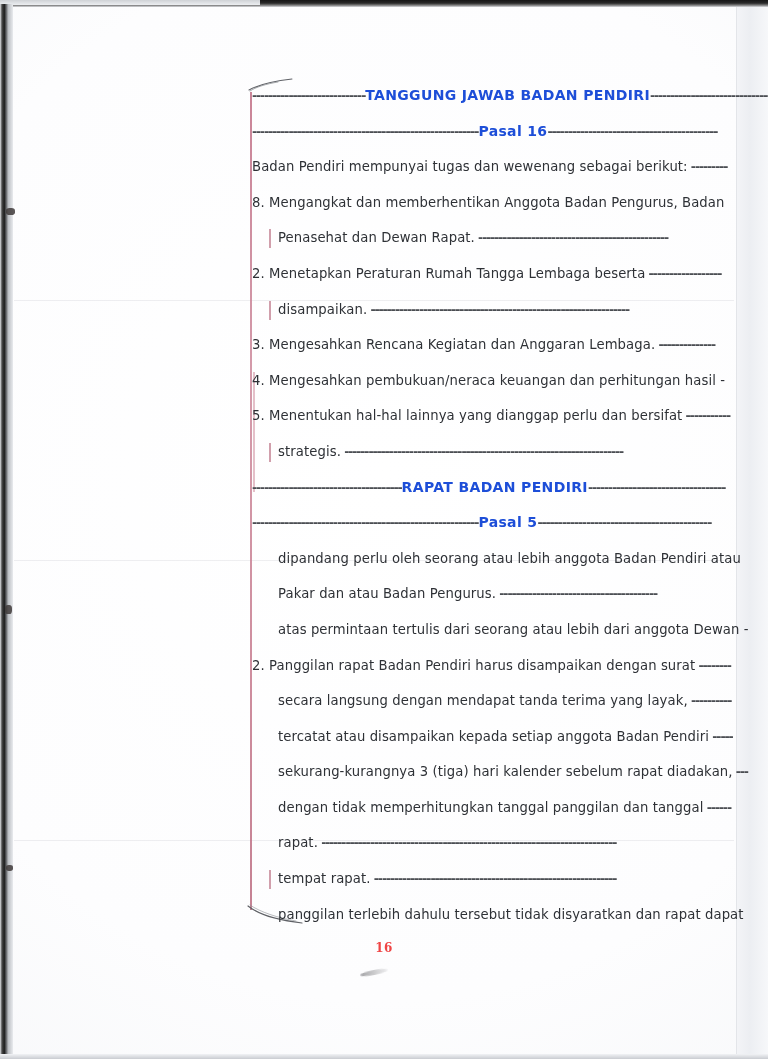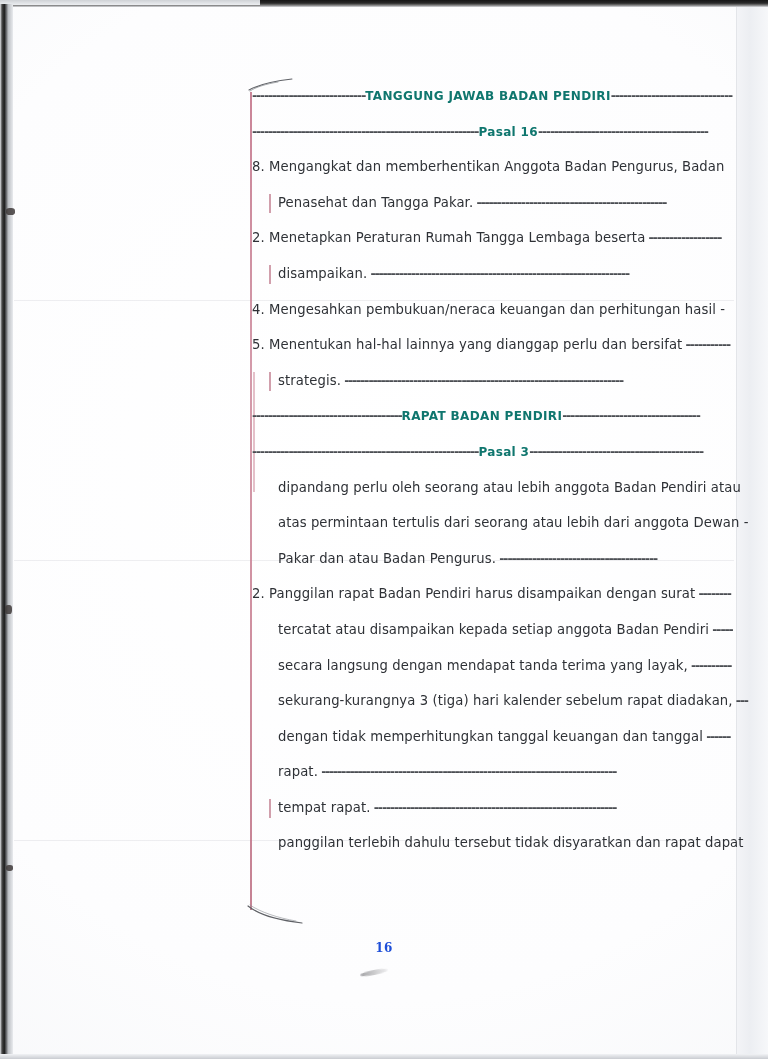--- a/index.html
+++ b/index.html
@@ -97,23 +97,23 @@
     line-height: 35.6px;
     white-space: nowrap;
     color: #2e3136;
     font-size: 13.2px;
     letter-spacing: .1px;
   }
   .line .txt { display: inline; }
   
   .line.head .txt {
     font-weight: bold;
-    font-size: 12px;
+    font-size: 14px;
     letter-spacing: .35px;
-    color: #0f766e;
+    color: #1d4ed8;
   }
   .lead {
     color: #4a4d52;
     font-size: 12.4px;
     letter-spacing: -1.1px;
     font-weight: bold;
   }
 
   
   .i0 { padding-left: 0px; }
@@ -161,21 +161,21 @@
   }
   
   .pagenum {
     position: absolute;
     left: 0; top: 941px;
     width: 768px;
     text-align: center;
     font-family: "DejaVu Serif", serif;
     font-size: 12px;
     font-weight: bold;
-    color: #1d4ed8;
+    color: #ef4444;
     letter-spacing: .5px;
   }
   
   .band {
     position: absolute;
     left: 14px;
     width: 720px;
     height: 1px;
     background: rgba(180,184,190,.22);
   }
@@ -221,85 +221,93 @@
   <div class="line i0 head">
       
       <span class="lead">----------------------------</span><span class="txt">TANGGUNG JAWAB BADAN PENDIRI</span><span class="lead">------------------------------</span>
     </div>
       <div class="line i0 head">
       
       <span class="lead">--------------------------------------------------------</span><span class="txt">Pasal 16</span><span class="lead">------------------------------------------</span>
     </div>
       <div class="line i0">
       
+      <span class="lead"></span><span class="txt">Badan Pendiri mempunyai tugas dan wewenang sebagai berikut:</span><span class="lead"> ---------</span>
+    </div>
+      <div class="line i0">
+      
       <span class="lead"></span><span class="txt">8. Mengangkat dan memberhentikan Anggota Badan Pengurus, Badan</span><span class="lead"></span>
     </div>
       <div class="line i2">
       <span class="tick"></span>
-      <span class="lead"></span><span class="txt">Penasehat dan Tangga Pakar.</span><span class="lead"> -----------------------------------------------</span>
+      <span class="lead"></span><span class="txt">Penasehat dan Dewan Rapat.</span><span class="lead"> -----------------------------------------------</span>
     </div>
       <div class="line i0">
       
       <span class="lead"></span><span class="txt">2. Menetapkan Peraturan Rumah Tangga Lembaga beserta</span><span class="lead"> ------------------</span>
     </div>
       <div class="line i2">
       <span class="tick"></span>
       <span class="lead"></span><span class="txt">disampaikan.</span><span class="lead"> ----------------------------------------------------------------</span>
     </div>
       <div class="line i0">
       
+      <span class="lead"></span><span class="txt">3. Mengesahkan Rencana Kegiatan dan Anggaran Lembaga.</span><span class="lead"> --------------</span>
+    </div>
+      <div class="line i0">
+      
       <span class="lead"></span><span class="txt">4. Mengesahkan pembukuan/neraca keuangan dan perhitungan hasil -</span><span class="lead"></span>
     </div>
       <div class="line i0">
       
       <span class="lead"></span><span class="txt">5. Menentukan hal-hal lainnya yang dianggap perlu dan bersifat</span><span class="lead"> -----------</span>
     </div>
       <div class="line i2">
       <span class="tick"></span>
       <span class="lead"></span><span class="txt">strategis.</span><span class="lead"> ---------------------------------------------------------------------</span>
     </div>
       <div class="line i0 head">
       
       <span class="lead">-------------------------------------</span><span class="txt">RAPAT BADAN PENDIRI</span><span class="lead">----------------------------------</span>
     </div>
       <div class="line i0 head">
       
-      <span class="lead">--------------------------------------------------------</span><span class="txt">Pasal 3</span><span class="lead">-------------------------------------------</span>
+      <span class="lead">--------------------------------------------------------</span><span class="txt">Pasal 5</span><span class="lead">-------------------------------------------</span>
     </div>
       <div class="line i2">
       
       <span class="lead"></span><span class="txt">dipandang perlu oleh seorang atau lebih anggota Badan Pendiri atau</span><span class="lead"></span>
     </div>
       <div class="line i2">
       
+      <span class="lead"></span><span class="txt">Pakar dan atau Badan Pengurus.</span><span class="lead"> ---------------------------------------</span>
+    </div>
+      <div class="line i2">
+      
       <span class="lead"></span><span class="txt">atas permintaan tertulis dari seorang atau lebih dari anggota Dewan -</span><span class="lead"></span>
     </div>
-      <div class="line i2">
-      
-      <span class="lead"></span><span class="txt">Pakar dan atau Badan Pengurus.</span><span class="lead"> ---------------------------------------</span>
-    </div>
       <div class="line i0">
       
       <span class="lead"></span><span class="txt">2. Panggilan rapat Badan Pendiri harus disampaikan dengan surat</span><span class="lead"> --------</span>
     </div>
       <div class="line i2">
       
+      <span class="lead"></span><span class="txt">secara langsung dengan mendapat tanda terima yang layak,</span><span class="lead"> ----------</span>
+    </div>
+      <div class="line i2">
+      
       <span class="lead"></span><span class="txt">tercatat atau disampaikan kepada setiap anggota Badan Pendiri</span><span class="lead"> -----</span>
     </div>
       <div class="line i2">
       
-      <span class="lead"></span><span class="txt">secara langsung dengan mendapat tanda terima yang layak,</span><span class="lead"> ----------</span>
-    </div>
-      <div class="line i2">
-      
       <span class="lead"></span><span class="txt">sekurang-kurangnya 3 (tiga) hari kalender sebelum rapat diadakan,</span><span class="lead"> ---</span>
     </div>
       <div class="line i2">
       
-      <span class="lead"></span><span class="txt">dengan tidak memperhitungkan tanggal keuangan dan tanggal</span><span class="lead"> ------</span>
+      <span class="lead"></span><span class="txt">dengan tidak memperhitungkan tanggal panggilan dan tanggal</span><span class="lead"> ------</span>
     </div>
       <div class="line i2">
       
       <span class="lead"></span><span class="txt">rapat.</span><span class="lead"> -------------------------------------------------------------------------</span>
     </div>
       <div class="line i2">
       <span class="tick"></span>
       <span class="lead"></span><span class="txt">tempat rapat.</span><span class="lead"> ------------------------------------------------------------</span>
     </div>
       <div class="line i2">

